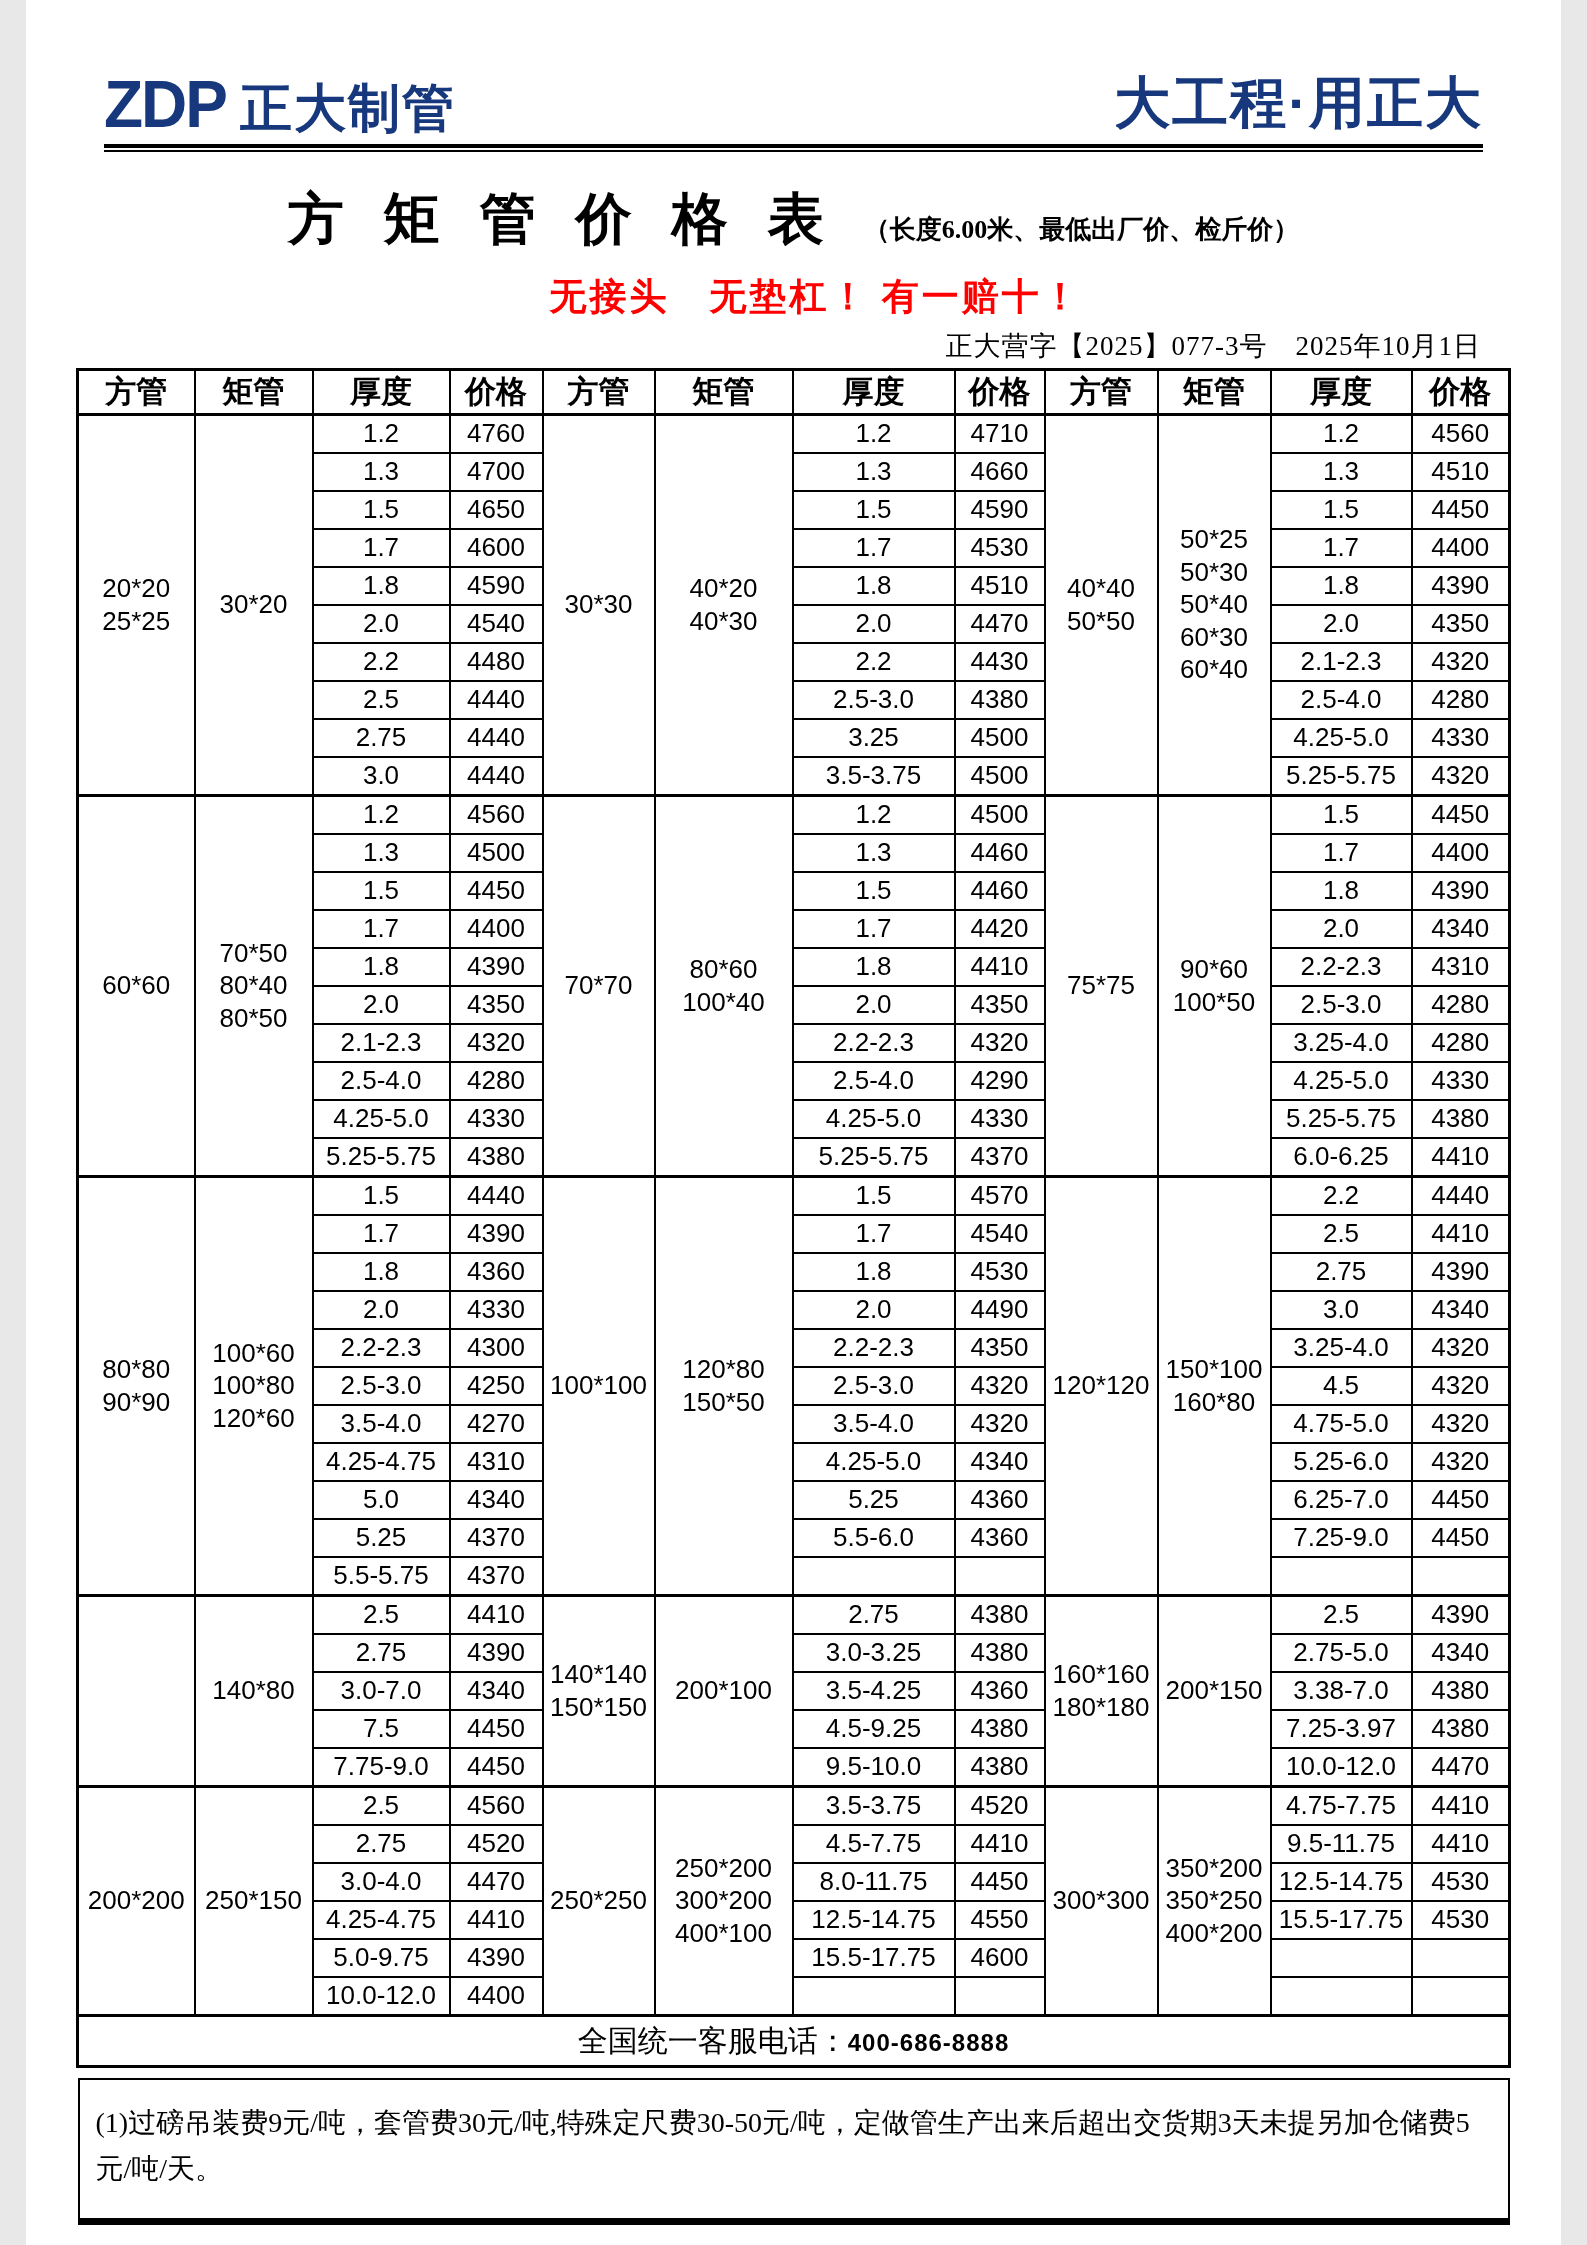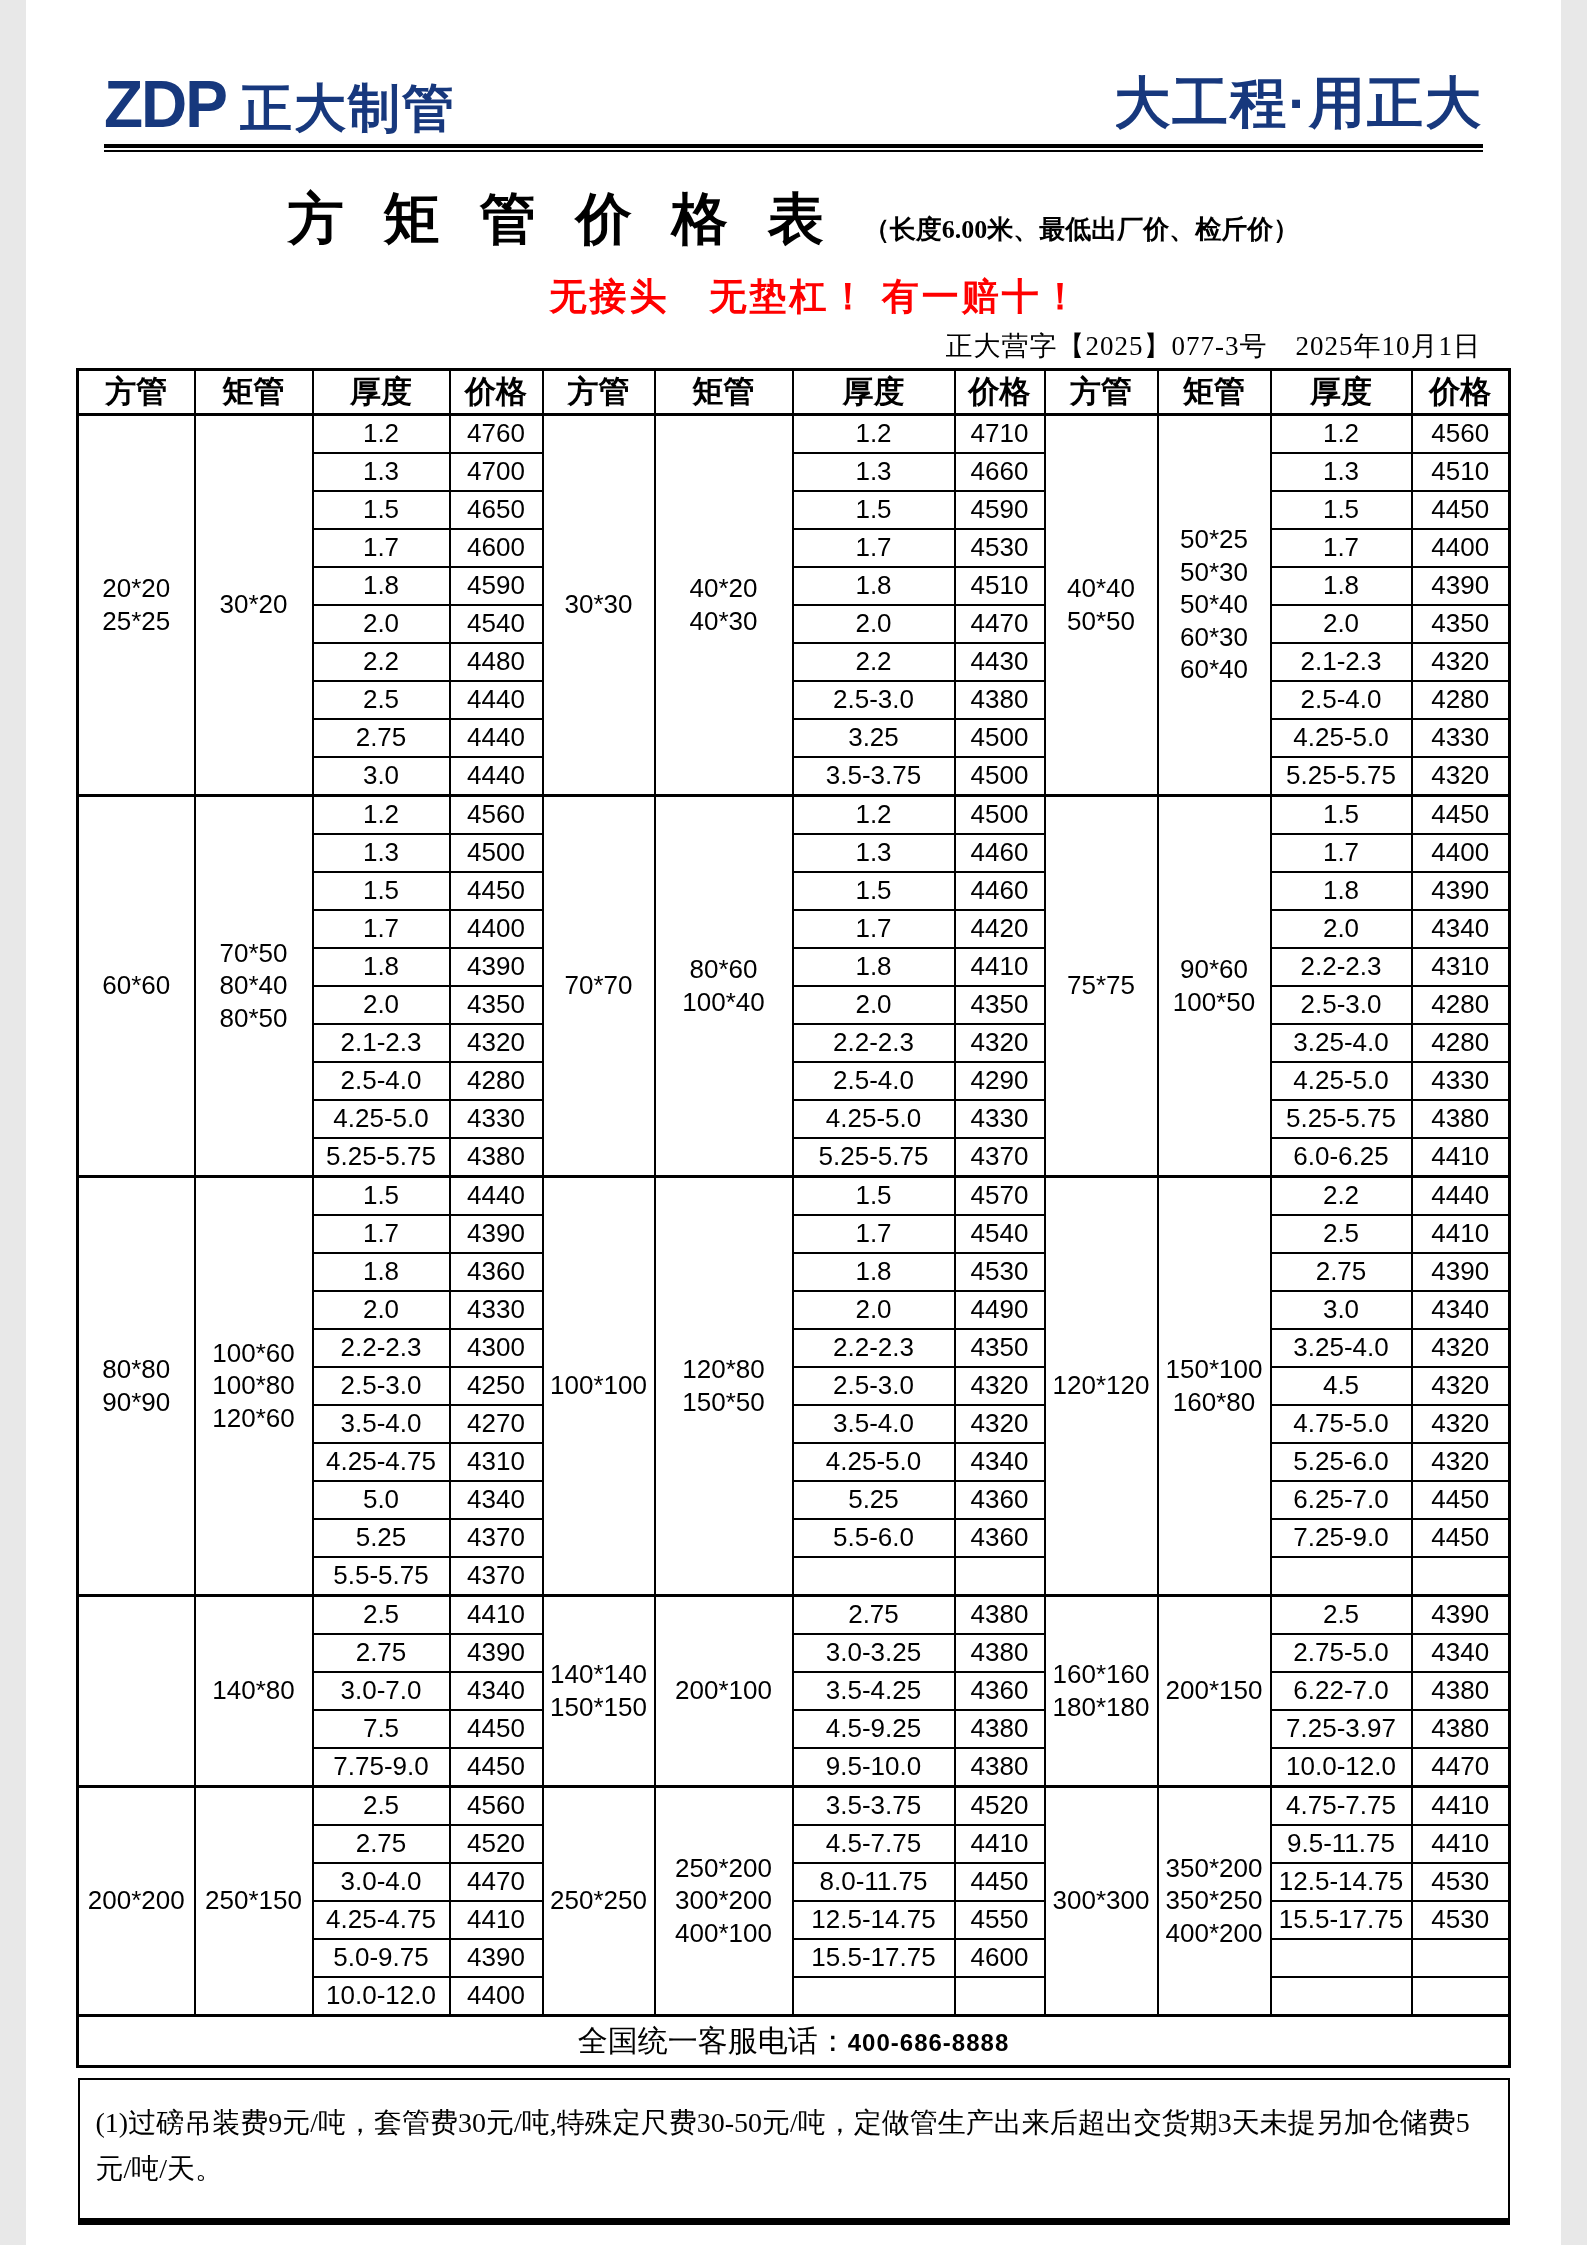--- a/index.html
+++ b/index.html
@@ -439,21 +439,21 @@
           <td class="thickness-cell">3.0-3.25</td>
           <td class="price-cell">4380</td>
           <td class="thickness-cell">2.75-5.0</td>
           <td class="price-cell">4340</td>
         </tr>
         <tr>
           <td class="thickness-cell">3.0-7.0</td>
           <td class="price-cell">4340</td>
           <td class="thickness-cell">3.5-4.25</td>
           <td class="price-cell">4360</td>
-          <td class="thickness-cell">6.22-7.0</td>
+          <td class="thickness-cell">3.38-7.0</td>
           <td class="price-cell">4380</td>
         </tr>
         <tr>
           <td class="thickness-cell">7.5</td>
           <td class="price-cell">4450</td>
           <td class="thickness-cell">4.5-9.25</td>
           <td class="price-cell">4380</td>
           <td class="thickness-cell">7.25-3.97</td>
           <td class="price-cell">4380</td>
         </tr>

